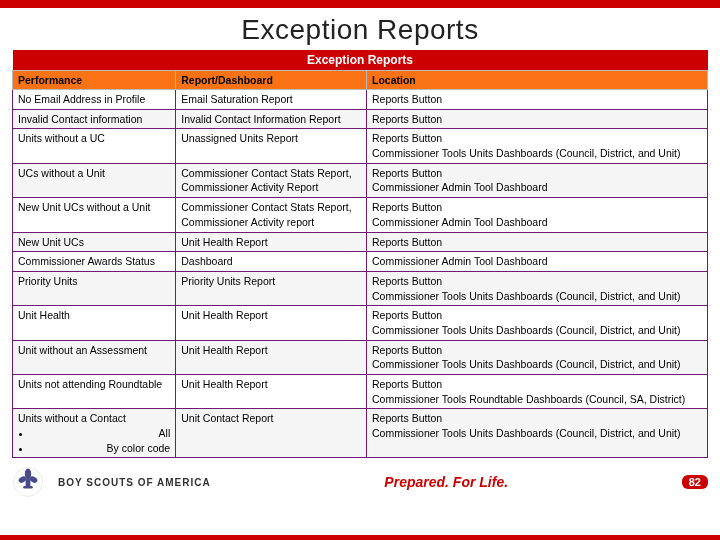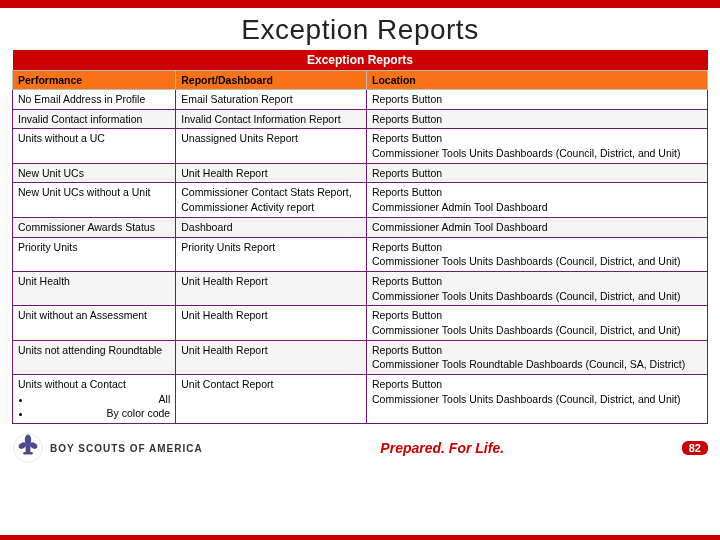--- a/index.html
+++ b/index.html
@@ -62,21 +62,21 @@
     .footer {
       display: flex;
       align-items: center;
       justify-content: space-between;
       padding: 4px 12px 2px 12px;
       margin-top: 4px;
     }
     .bsa-logo {
       display: flex;
       align-items: center;
-      gap: 6px;
+      gap: 14px;
     }
     .bsa-fleur {
       width: 32px;
       height: 32px;
     }
     .bsa-text {
       font-size: 10px;
       color: #333;
       font-weight: bold;
       letter-spacing: 1px;
@@ -138,30 +138,37 @@
           <td style="white-space: pre-line; margin-top: 8px;">Invalid Contact Information Report</td>
           <td style="white-space: pre-line;">Reports Button</td>
         </tr>
         <tr>
           <td>Units without a UC</td>
           <td style="white-space: pre-line;">Unassigned Units Report</td>
           <td style="white-space: pre-line;">Reports Button
 Commissioner Tools Units Dashboards (Council, District, and Unit)</td>
         </tr>
         <tr>
-          <td>New Unit UCs</td>
-          <td style="white-space: pre-line;">Unit Health Report</td>
-          <td style="white-space: pre-line;">Reports Button</td>
+          <td>UCs without a Unit</td>
+          <td style="white-space: pre-line;">Commissioner Contact Stats Report,
+Commissioner Activity Report</td>
+          <td style="white-space: pre-line;">Reports Button
+Commissioner Admin Tool Dashboard</td>
         </tr>
         <tr>
           <td>New Unit UCs without a Unit</td>
           <td style="white-space: pre-line;">Commissioner Contact Stats Report,
 Commissioner Activity report</td>
           <td style="white-space: pre-line;">Reports Button
 Commissioner Admin Tool Dashboard</td>
+        </tr>
+        <tr>
+          <td>New Unit UCs</td>
+          <td style="white-space: pre-line;">Unit Health Report</td>
+          <td style="white-space: pre-line;">Reports Button</td>
         </tr>
         <tr>
           <td>Commissioner Awards Status</td>
           <td style="white-space: pre-line;">Dashboard</td>
           <td style="white-space: pre-line;">Commissioner Admin Tool Dashboard</td>
         </tr>
         <tr>
           <td>Priority Units</td>
           <td style="white-space: pre-line;">Priority Units Report</td>
           <td style="white-space: pre-line;">Reports Button

